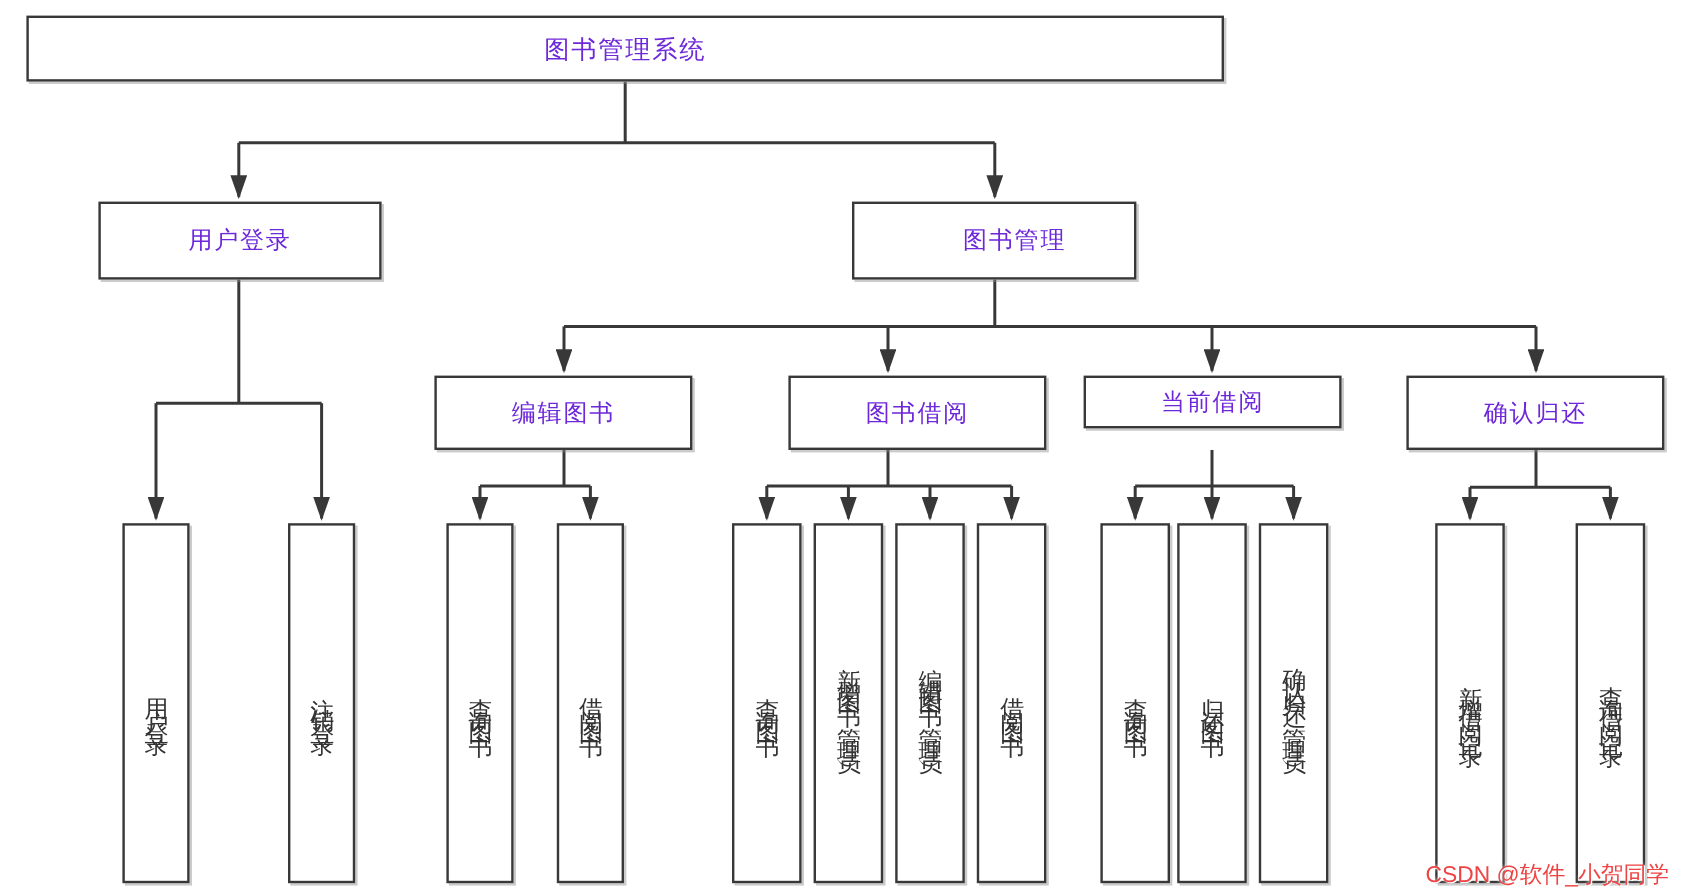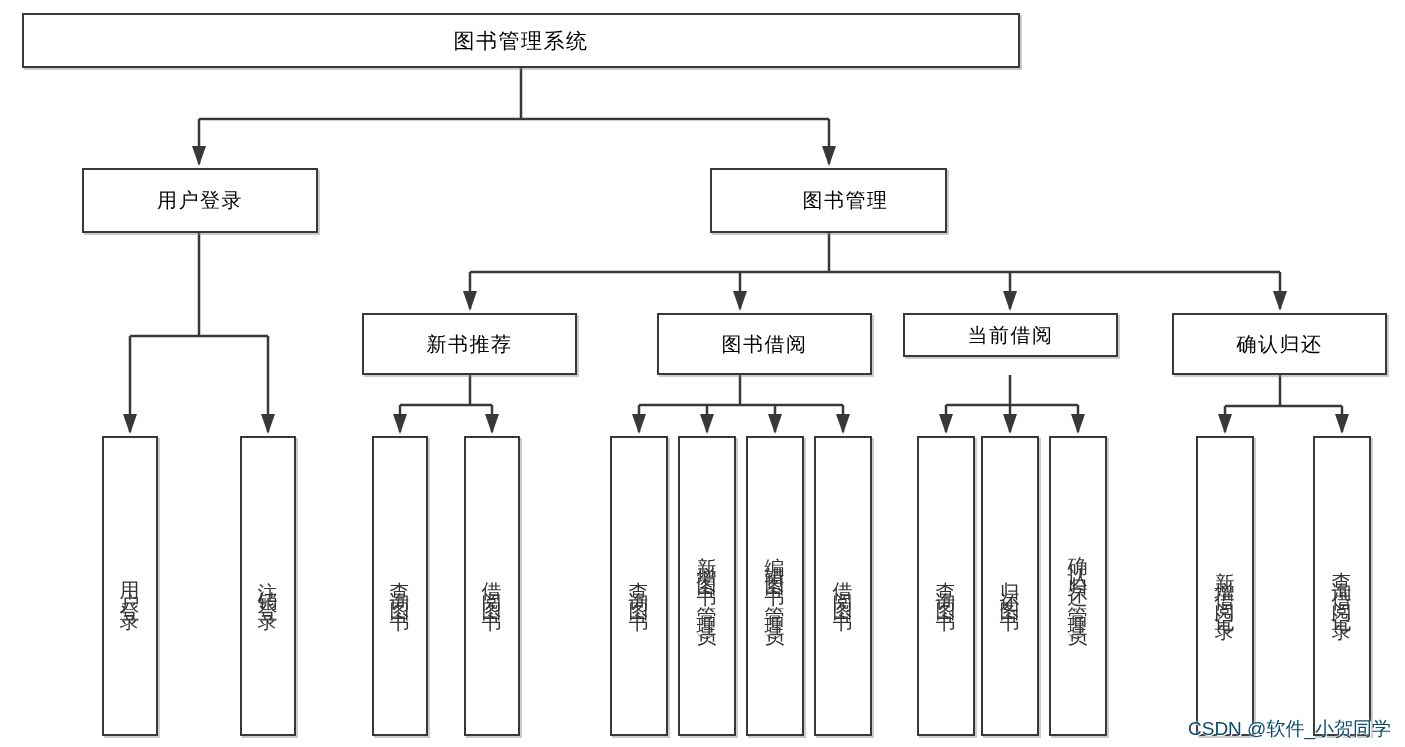--- a/index.html
+++ b/index.html
@@ -13,36 +13,36 @@
   #wires { position:absolute; left:0; top:0; width:1405px; height:747px; }
   .node {
     position:absolute;
     background:#ffffff;
     border:2.5px solid #383838;
     box-shadow:2px 2px 0 rgba(140,140,140,.45);
     display:flex; align-items:center; justify-content:center;
     box-sizing:border-box;
     color:#333333;
   }
-  .hlabel { font-size:20px; letter-spacing:1.5px; color:#000000; white-space:nowrap; }
+  .hlabel { font-size:20px; letter-spacing:1.5px; color:#6d28d9; white-space:nowrap; }
   .root .hlabel { font-size:21px; }
   .leaf { width:56px; top:436px; height:300px; }
   .leaf-w { width:58px; }
   .vlabel {
     writing-mode:vertical-rl;
     text-orientation:mixed;
     font-size:20px;
     letter-spacing:10px;
     color:#333333;
     line-height:1;
     white-space:nowrap;
   }
   #watermark {
     position:absolute; left:1188px; top:716px;
-    font-size:19px; color:#0c4a6e;
+    font-size:19px; color:#ef4444;
     text-shadow:0 0 3px #ffffff, 1px 1px 0 #ffffff;
     white-space:nowrap; z-index:5;
   }
 </style>
 </head>
 <body>
 
 <div id="canvas">
 
   <svg id="wires" width="1405" height="747" viewBox="0 0 1405 747" xmlns="http://www.w3.org/2000/svg">
@@ -100,21 +100,21 @@
   </div>
 
   <div class="node" style="left:82px; top:168px; width:236px; height:65px;">
     <span class="hlabel">用户登录</span>
   </div>
   <div class="node" style="left:710px; top:168px; width:237px; height:65px;padding-left:34px;">
     <span class="hlabel">图书管理</span>
   </div>
 
   <div class="node" style="left:362px; top:313px; width:215px; height:62px;">
-    <span class="hlabel">新书推荐</span>
+    <span class="hlabel">编辑图书</span>
   </div>
   <div class="node" style="left:633px; top:313px; width:215px; height:62px;margin-left:24px;">
     <span class="hlabel">图书借阅</span>
   </div>
   <div class="node" style="left:903px; top:313px; width:215px; height:44px;">
     <span class="hlabel">当前借阅</span>
   </div>
   <div class="node" style="left:1172px; top:313px; width:215px; height:62px;">
     <span class="hlabel">确认归还</span>
   </div>

